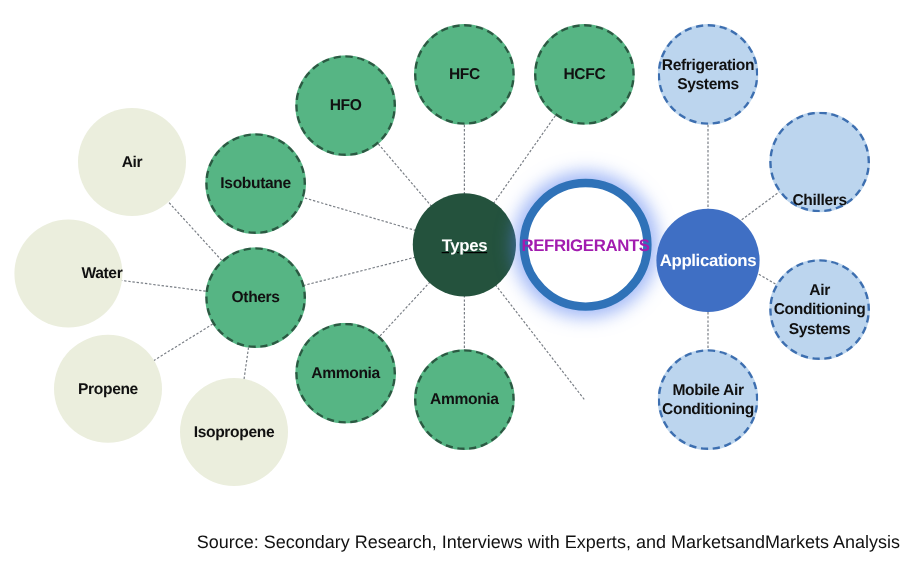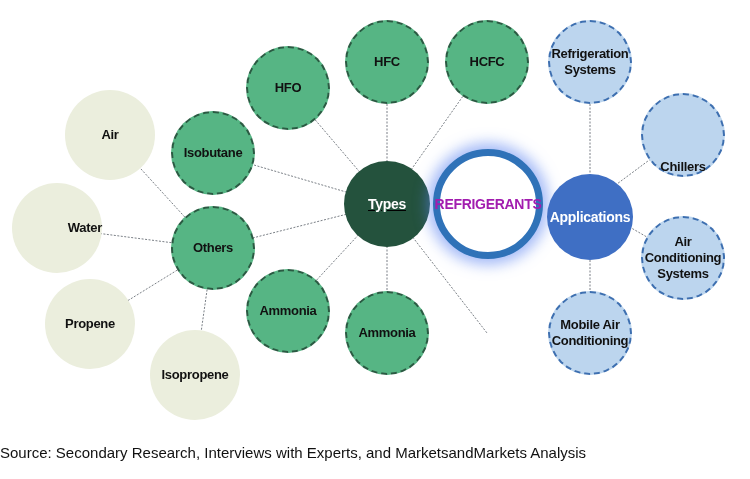--- a/index.html
+++ b/index.html
@@ -9,21 +9,21 @@
   .node span { font-family: "Liberation Sans", sans-serif; font-weight: bold; font-size: 13px; line-height: 16px; color: #111; letter-spacing: -0.3px; white-space: pre-line; }
   .pale { background: #ebeedd; }
   .green { background: #56b584; border: 2px dashed #2a5a42; }
   .lblue { background: #bcd5ee; border: 2px dashed #3d6fb0; }
   .types { background: #24523d; text-decoration: underline; }
   .types span { color: #fff; font-size: 14px; }
   .apps { background: #3f6fc4; }
   .apps span { color: #fff; font-size: 14px; }
   .ring { background: #fff; border: 7px solid #2f72b8; box-shadow: 0 0 14px 6px rgba(90,130,240,0.55); }
   .ring span { color: #a21caf; font-size: 14px; }
-  #source { position: absolute; left: 0; width: 750px; top: 444px; text-align: left; font-family: "Liberation Sans", sans-serif; font-size: 15px; color: #111; }
+  #source { position: absolute; left: 0; width: 750px; top: 444px; text-align: right; font-family: "Liberation Sans", sans-serif; font-size: 15px; color: #111; }
 </style>
 </head>
 <body>
 
 <div id="diagram">
   <svg id="links" width="750" height="430" style="position:absolute;left:0;top:0;">
     <g stroke="#7a7f86" stroke-width="1" stroke-dasharray="2,1.5" fill="none">
       <line x1="387" y1="204" x2="288" y2="88"></line>
       <line x1="387" y1="204" x2="387" y2="62"></line>
       <line x1="387" y1="204" x2="487" y2="62"></line>
@@ -45,21 +45,21 @@
 
   <div class="node pale" style="left:65px;top:90px;width:90px;height:90px;">
       <span>Air</span>
     </div>
   <div class="node pale" style="left:12px;top:183px;width:90px;height:90px;justify-content:flex-end;">
       <span>Water</span>
     </div>
   <div class="node pale" style="left:45px;top:279px;width:90px;height:90px;text-align:center;">
       <span>Propene</span>
     </div>
-  <div class="node pale" style="left:150px;top:330px;width:90px;height:90px;">
+  <div class="node pale" style="left:150px;top:315px;width:90px;height:90px;">
       <span>Isopropene</span>
     </div>
 
   <div class="node green" style="left:246px;top:46px;width:84px;height:84px;">
       <span>HFO</span>
     </div>
   <div class="node green" style="left:345px;top:20px;width:84px;height:84px;">
       <span>HFC</span>
     </div>
   <div class="node green" style="left:445px;top:20px;width:84px;height:84px;">

